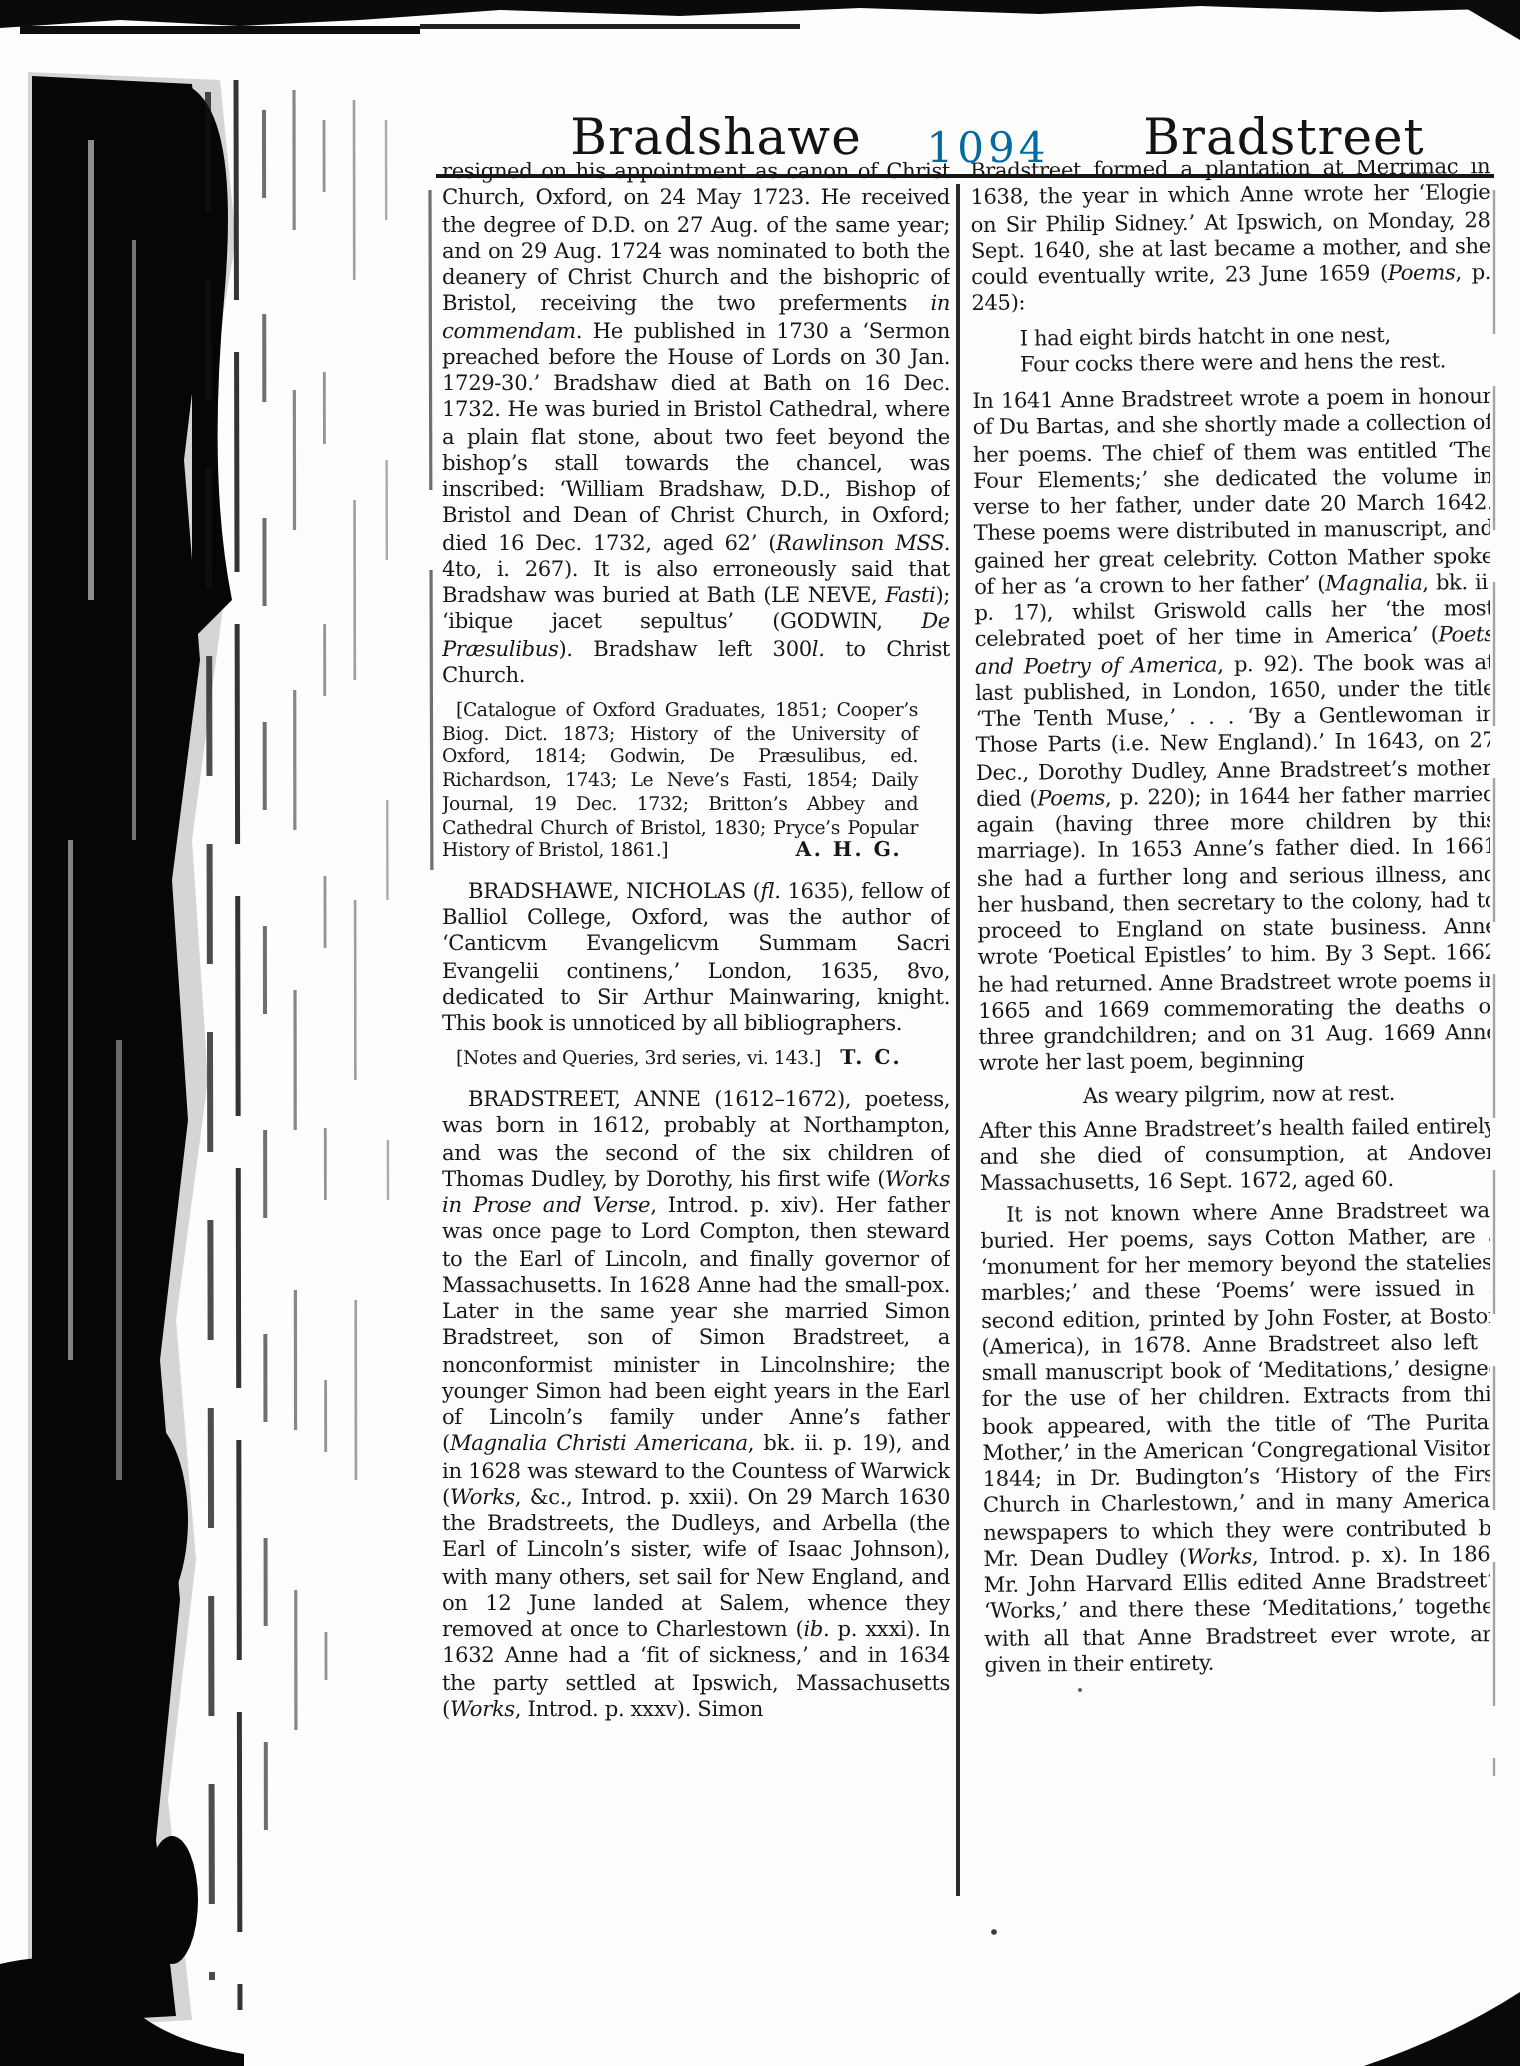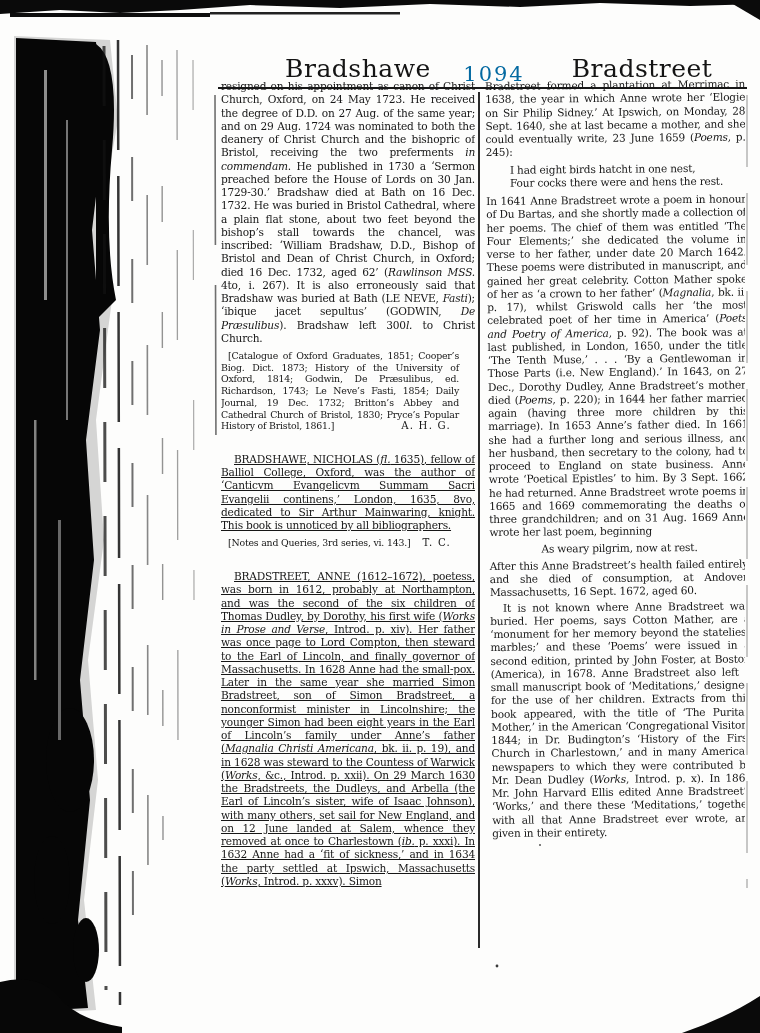--- a/index.html
+++ b/index.html
@@ -29,24 +29,24 @@
     position:absolute;top:80px;
     font-size:10.6px;line-height:13.25px;
     letter-spacing:-.2px;
     text-align:justify;
     hyphens:auto;-webkit-hyphens:auto;
   }
   .column-left{left:221px;width:254px;height:860px;overflow:hidden;}
   .column-right{left:485px;width:260px;height:860px;overflow:hidden;}
   .tilt{transform:rotate(-0.55deg);transform-origin:0 0;}
   p{margin:0 0 2px 0;}
-  .entry{margin-top:21px;text-indent:13px;text-decoration:underline;}
+  .entry{margin-top:8px;text-indent:13px;}
   .indent{text-indent:13px;}
   .bib{font-size:9.4px;line-height:11.7px;margin:5px 16px 2px 0;text-indent:7px;}
-  .sig-float{float:right;font-size:10.2px;letter-spacing:1.2px;padding-right:8px;text-indent:0;}
+  .sig-float{float:right;font-size:10.2px;letter-spacing:1.2px;padding-right:8px;text-indent:0;font-weight:bold;}
   .verse{margin:4px 0 5px 24px;text-align:left;}
   .verse-line{white-space:nowrap;}
   .verse-center{text-align:center;margin:3px 0 4px 0;}
   i{font-style:italic;}
 </style>
 </head>
 <body>
 
 <div class="page">
 

